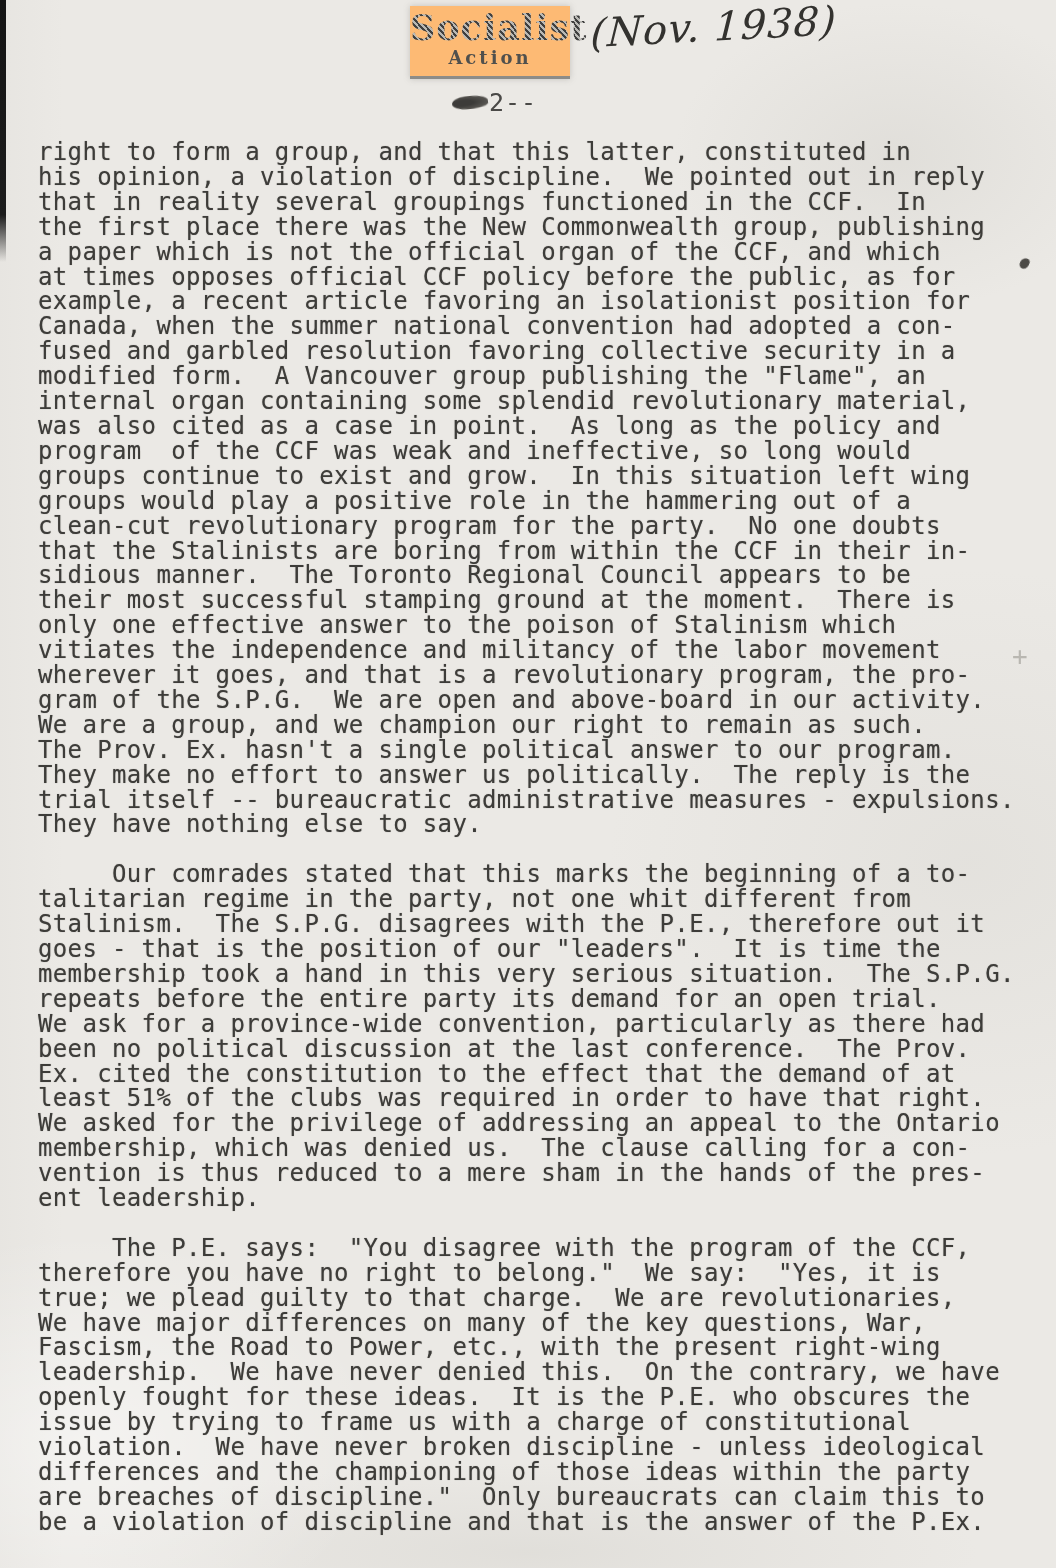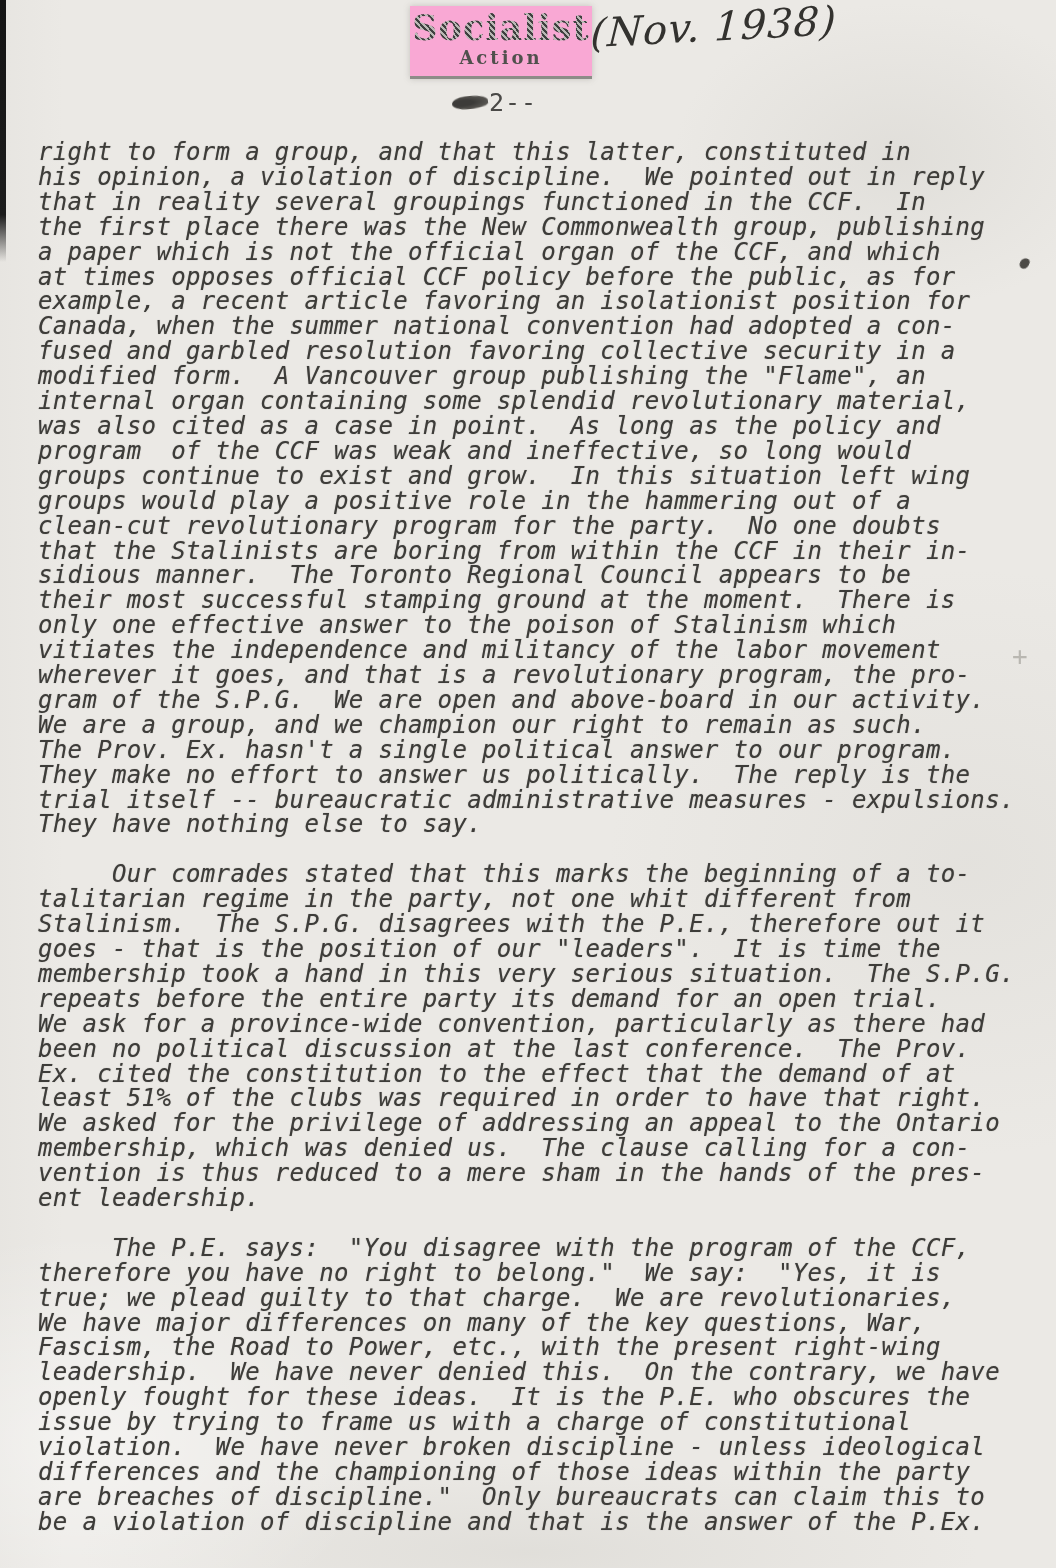--- a/index.html
+++ b/index.html
@@ -29,22 +29,22 @@
     position: absolute;
     left: 0; top: 0;
     width: 6px; height: 262px;
     background: linear-gradient(180deg, #141414 0%, #1c1c1c 82%, rgba(30,30,30,0) 100%);
     z-index: 3;
   }
 
   .masthead {
     position: absolute;
     left: 410px; top: 6px;
-    width: 182px;
-    background: #f9a8d4;
+    width: 160px;
+    background: #fdba74;
     border-bottom: 3px solid #8d8c88;
     box-shadow: 0 0 6px rgba(120,118,112,0.35);
     text-align: center;
     padding: 4px 0 6px 0;
     z-index: 2;
   }
   .logo-socialist {
     display: inline-block;
     font-family: "DejaVu Serif", "Liberation Serif", serif;
     font-weight: bold;
@@ -105,21 +105,20 @@
     font-size: 24px;
     line-height: 24.9px;
     letter-spacing: 0.35px;
     color: #3d3c39;
     text-shadow: 0 0 1px rgba(58,56,52,0.45);
     z-index: 1;
   }
   .body-text p {
     margin: 0 0 24.9px 0;
     white-space: pre-wrap;
-    font-style: italic;
   }
 
   .speck-1 {
     position: absolute;
     left: 1020px; top: 258px;
     width: 9px; height: 11px;
     background: #4c4a46;
     border-radius: 60% 40% 55% 45%;
     transform: rotate(24deg);
     filter: blur(0.4px);

